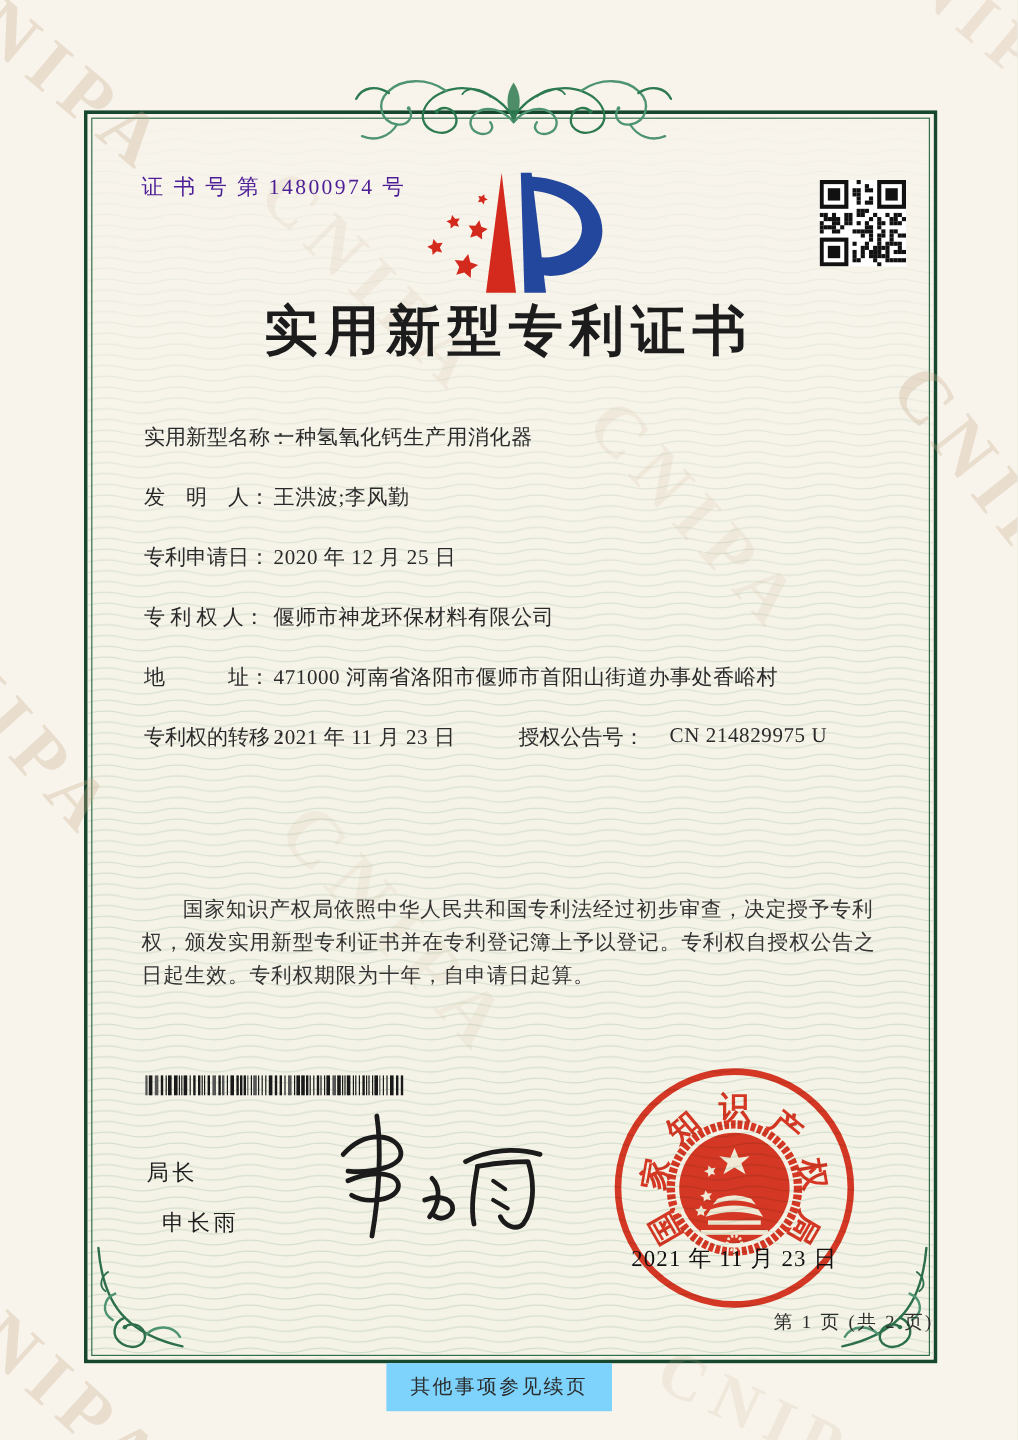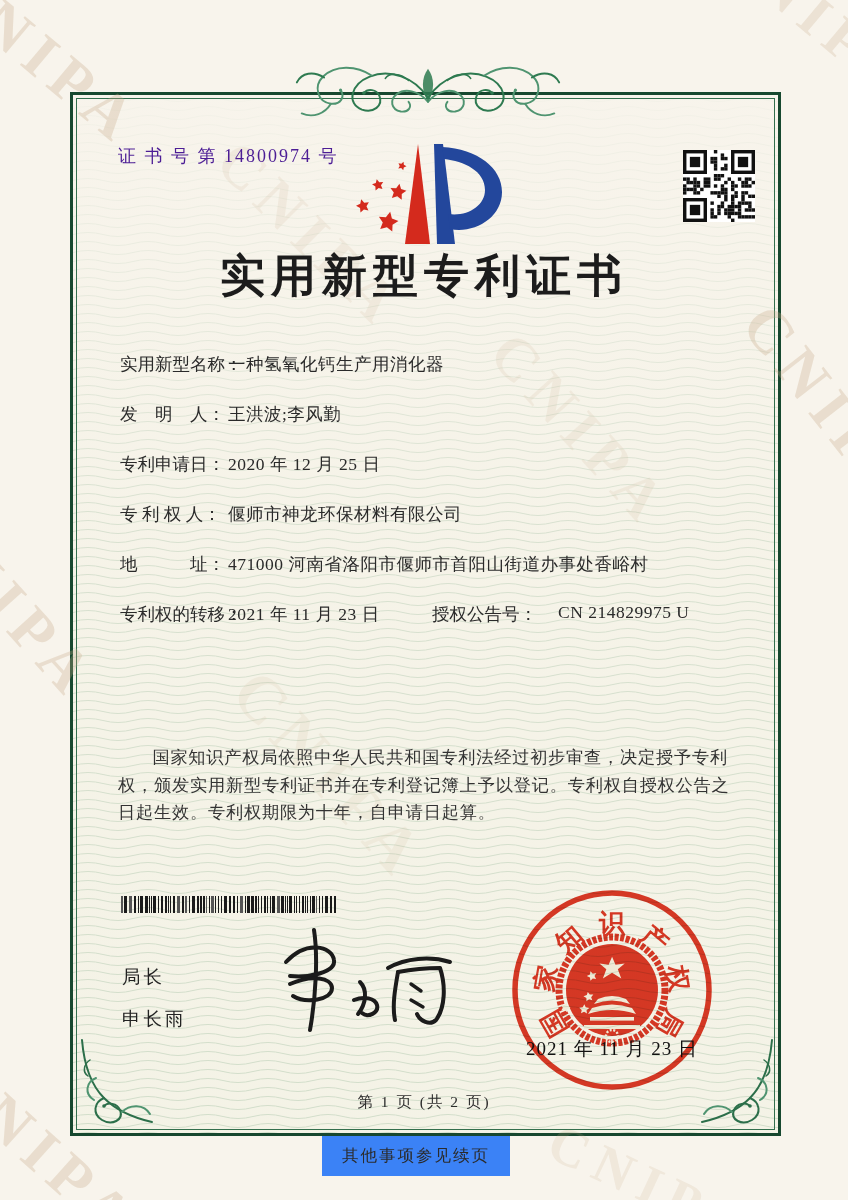--- a/index.html
+++ b/index.html
@@ -30,28 +30,28 @@
   .fvalue{position:absolute;left:108px;top:0;letter-spacing:.5px;}
   .flabel2{position:absolute;left:312px;top:0;}
   .fvalue2{position:absolute;left:438px;top:0;letter-spacing:.5px;}
   .body-text{position:absolute;left:118px;top:697px;width:622px;z-index:2;
       font-size:17.2px;line-height:27.5px;letter-spacing:.8px;color:#333;margin-top:47px;}
   .body-text p{margin:0;text-indent:2em;}
   .barcode{position:absolute;left:121px;top:896px;z-index:2;}
   .signer{position:absolute;left:122px;top:964px;z-index:2;
       font-family:"Liberation Sans","DejaVu Sans",sans-serif;font-size:18.5px;
       letter-spacing:3px;color:#222;}
-  .signer .name{margin-top:17px;}
+  .signer .name{margin-top:17px;margin-left:13px;}
   .signature{position:absolute;left:258px;top:924px;z-index:3;}
   .seal{position:absolute;left:508px;top:886px;z-index:3;opacity:.95;mix-blend-mode:multiply;}
   .seal-date{position:absolute;left:505px;top:1036px;width:214px;z-index:4;text-align:center;
       font-size:19px;letter-spacing:1px;color:#111;font-weight:500;}
-  .page-indicator{position:absolute;left:70px;top:1092px;width:708px;z-index:2;text-align:center;
+  .page-indicator{position:absolute;left:70px;top:1092px;width:708px;z-index:2;text-align:right;
       font-size:15.5px;letter-spacing:2px;color:#2c2c2c;}
-  .footer-note{position:absolute;left:322px;top:1136px;z-index:2;background:#3b82f6;
+  .footer-note{position:absolute;left:322px;top:1136px;z-index:2;background:#7dd3fc;
       padding:9px 20px;font-size:16.5px;letter-spacing:2px;color:#2b2b2b;}
 </style>
 </head>
 <body>
 
 <div class="page">
 
   <div class="wm" style="left:40px;top:55px;font-size:62px;transform:translate(-50%,-50%) rotate(40deg);">CNIPA</div>
   <div class="wm" style="left:815px;top:15px;font-size:58px;transform:translate(-50%,-50%) rotate(40deg);opacity:.8;">CNIPA</div>
   <div class="wm" style="left:310px;top:235px;font-size:60px;transform:translate(-50%,-50%) rotate(45deg);opacity:.45;">CNIPA</div>

